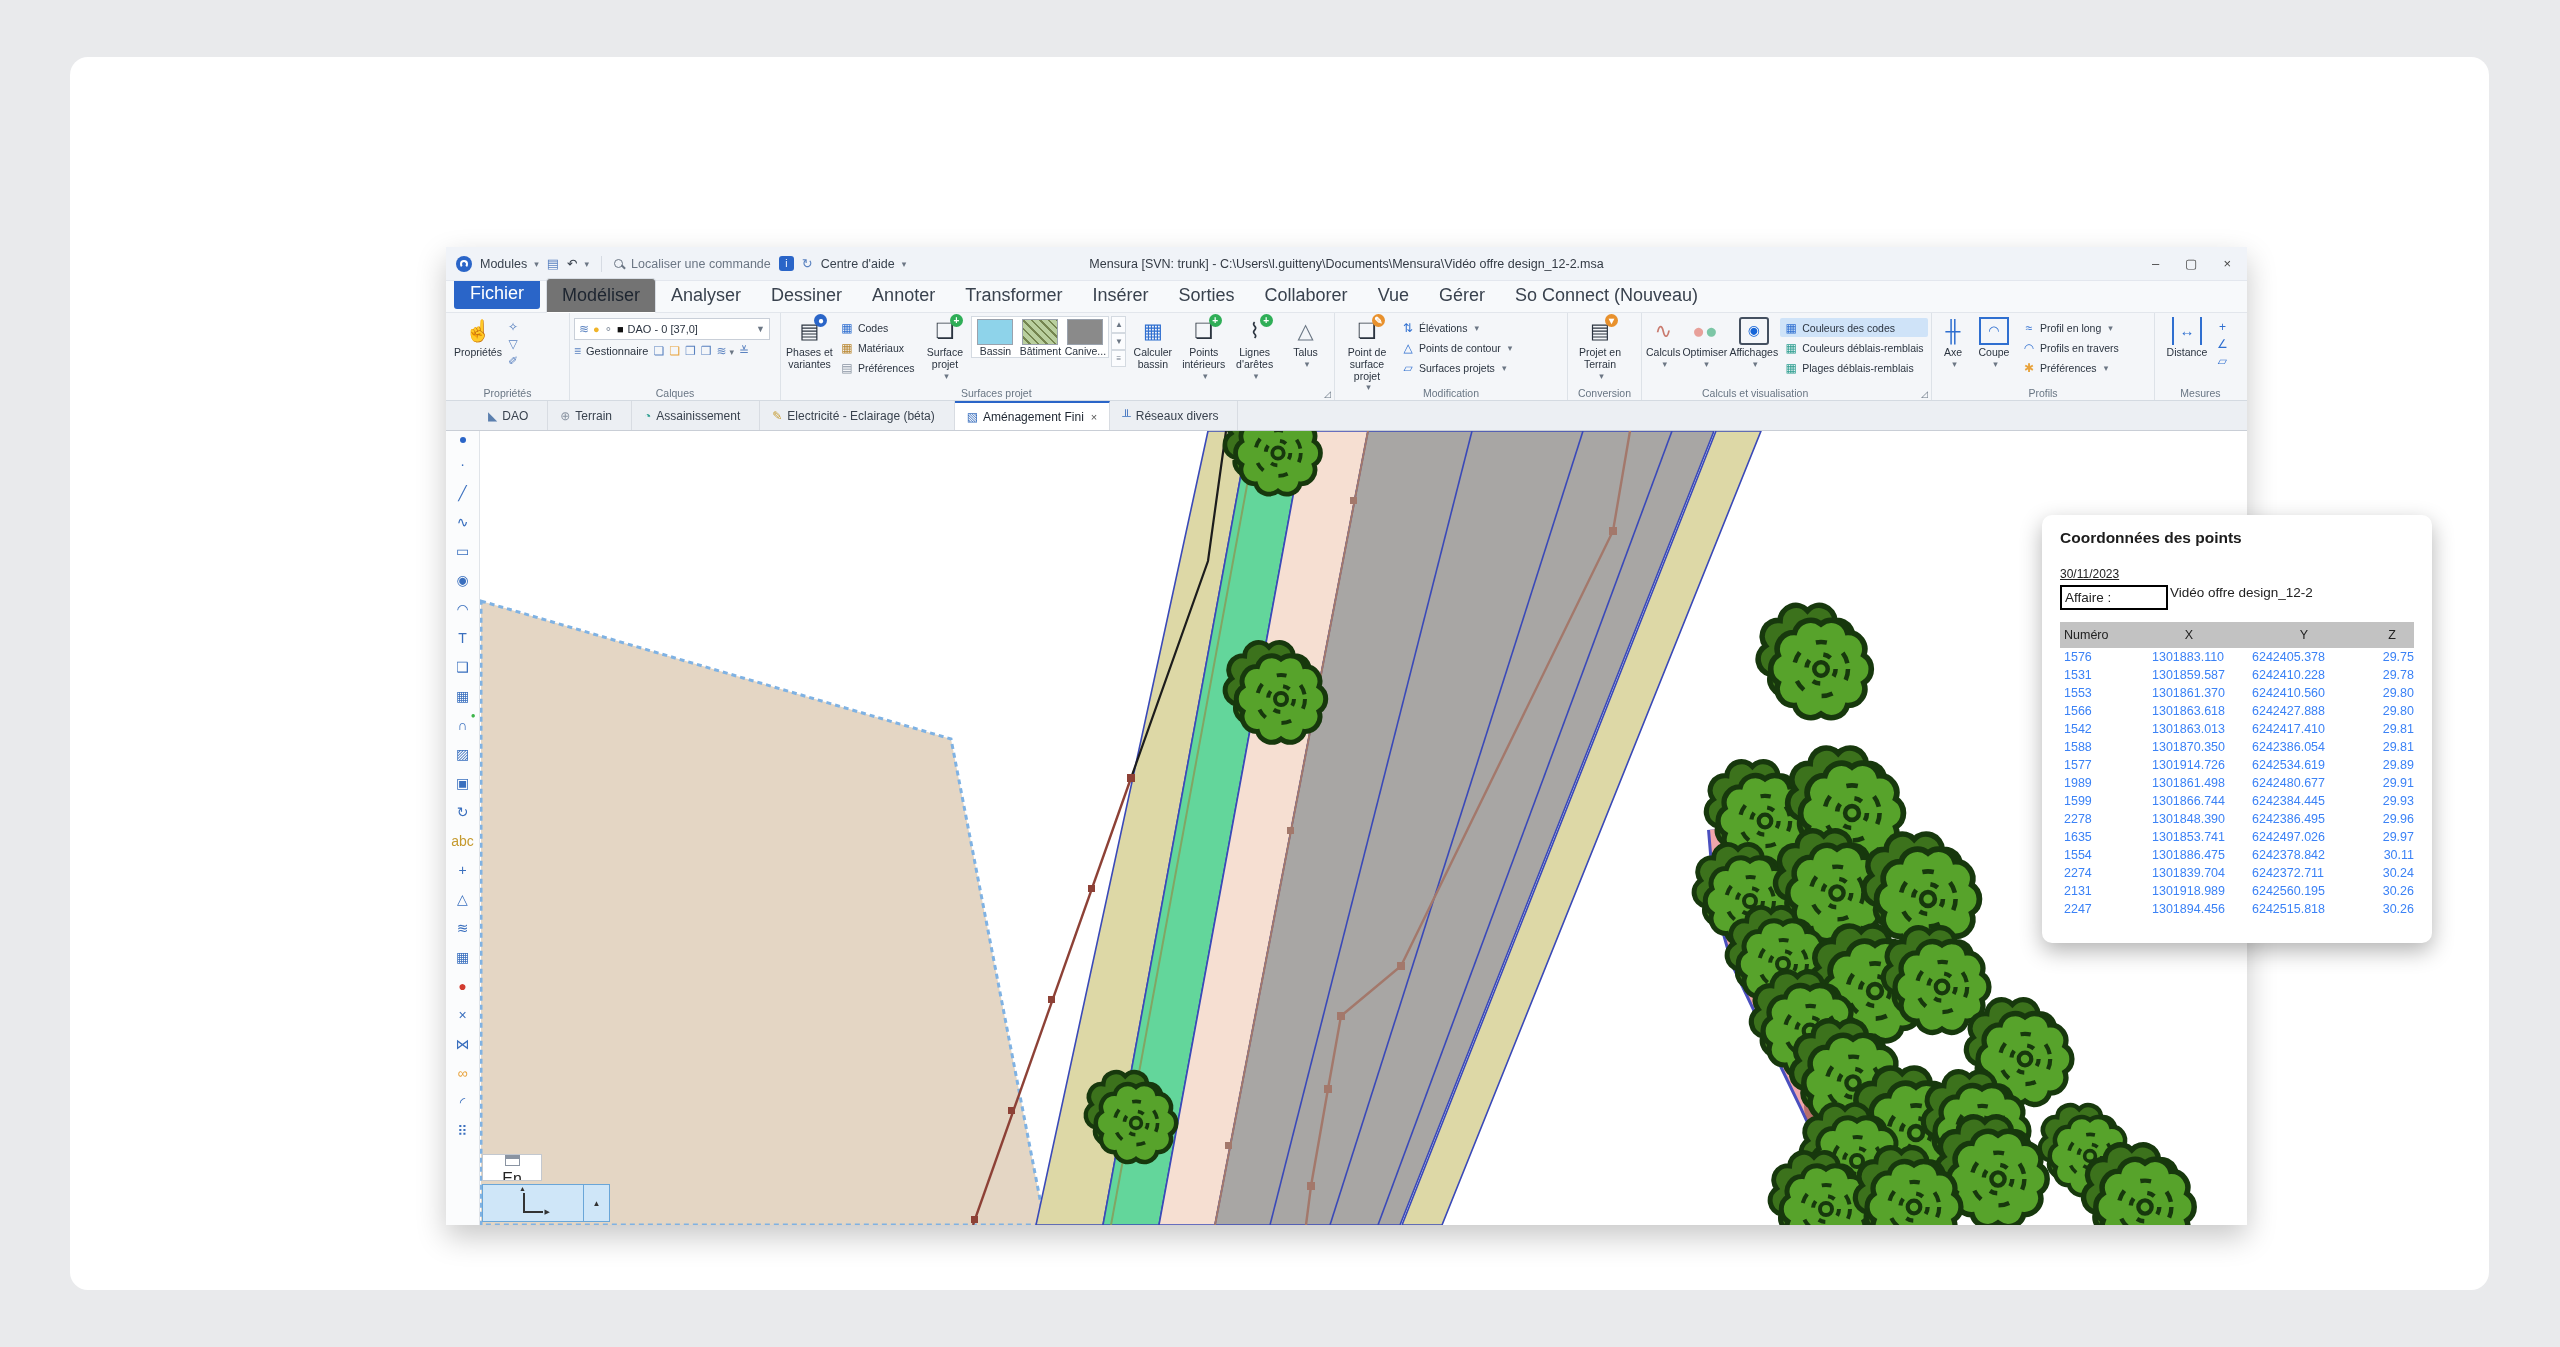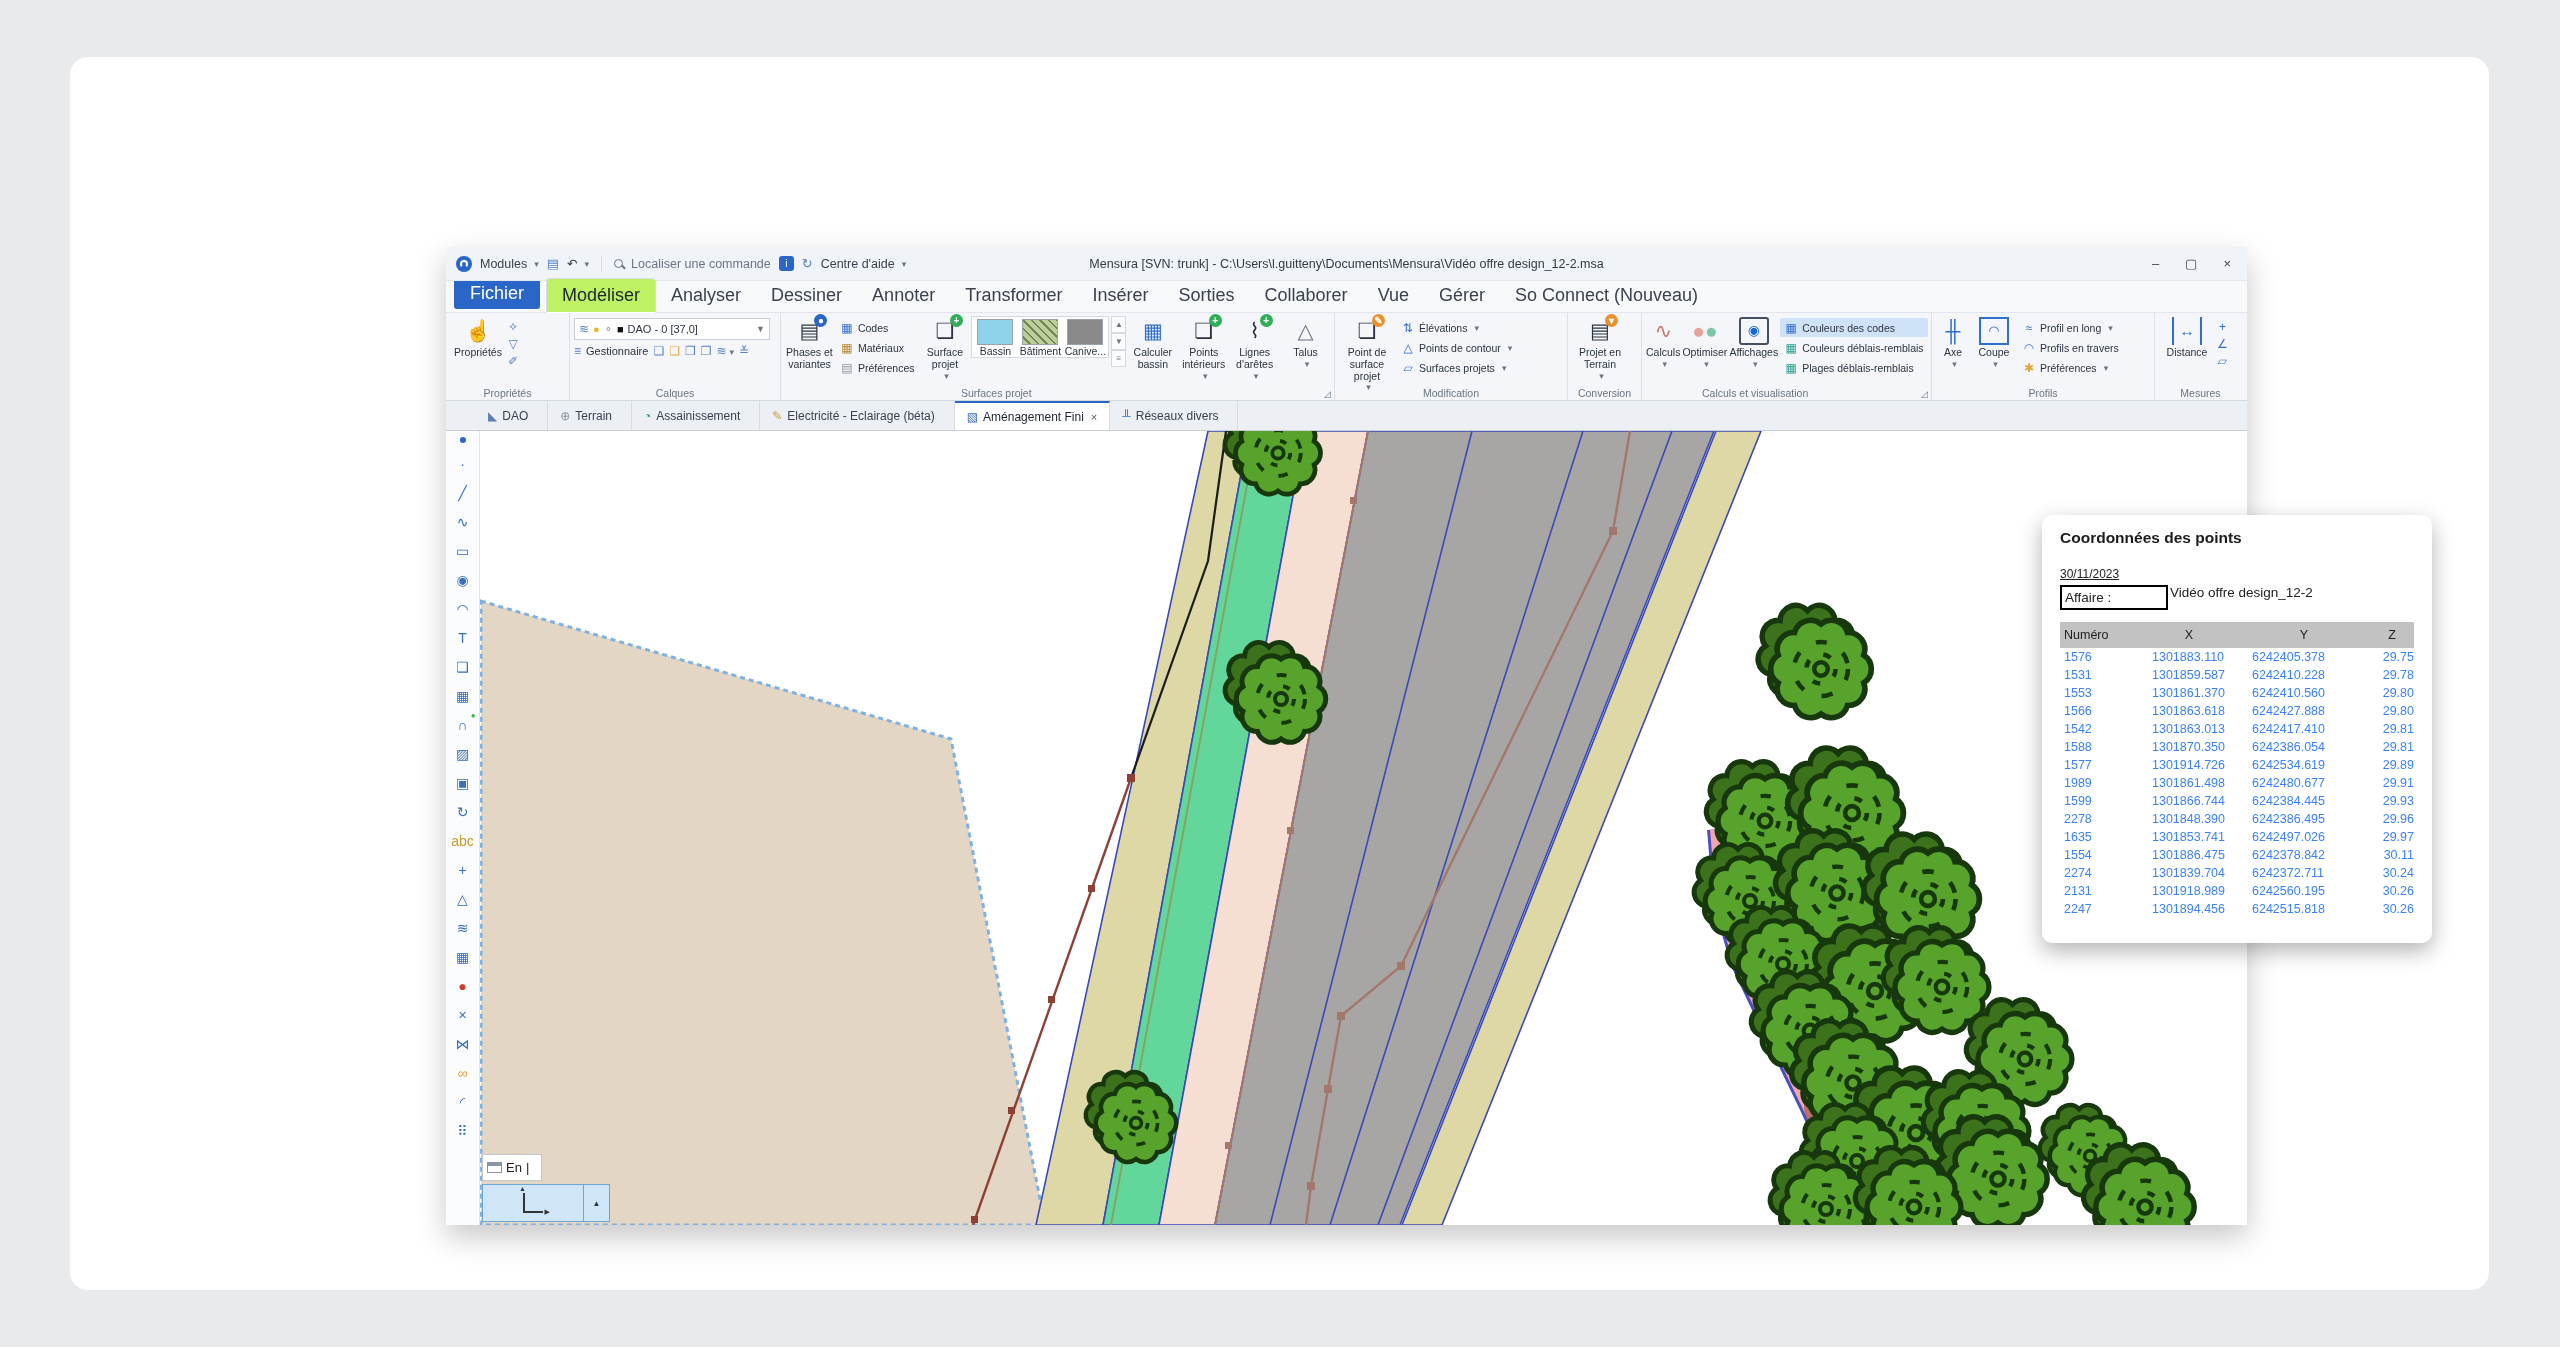--- a/index.html
+++ b/index.html
@@ -23,21 +23,21 @@
   .mag { width:9px; height:9px; border:1.6px solid #6b7684; border-radius:50%; position:relative; display:inline-block;}
   .mag::after { content:""; position:absolute; width:5px; height:1.6px; background:#6b7684; transform:rotate(45deg); right:-4px; bottom:-1px;}
   .help-badge { width:15px; height:15px; background:#2a65c8; border-radius:3px; color:#fff; font-size:10px; display:flex; align-items:center; justify-content:center;}
   .tb-title { position:absolute; left:0; right:0; text-align:center; font-size:12.5px; color:#333a44; pointer-events:none;}
   .tb-right { margin-left:auto; display:flex; gap:26px; font-size:13px; color:#444; z-index:2; padding-right:6px;}
 
   
   .menubar { height:32px; background:#f7f9fb; display:flex; align-items:flex-end; padding:0 4px; border-bottom:1px solid #e2e6ec; }
   .mtab { padding:6px 15px; font-size:18px; color:#39424e; cursor:default; }
   .tab-primary { background:#2a65c8; color:#fff; border-radius:3px; margin:2px 6px 3px 4px; padding:5px 16px; }
-  .tab-active { background:#bef264; border:1px solid #d8dde4; border-bottom-color:#fff; border-radius:4px 4px 0 0; color:#1d2530; position:relative; top:1px;}
+  .tab-active { background:#737373; border:1px solid #d8dde4; border-bottom-color:#fff; border-radius:4px 4px 0 0; color:#1d2530; position:relative; top:1px;}
 
   
   .ribbon { height:88px; background:#f4f6f9; display:flex; border-bottom:1px solid #d4dae1; }
   .rgroup { position:relative; border-right:1px solid #dde2e8; padding:3px 4px 15px 4px; display:flex; gap:2px; align-items:flex-start; }
   .glabel { position:absolute; bottom:1px; left:0; right:0; text-align:center; font-size:10.5px; color:#697684; white-space:nowrap;}
   .launcher { position:absolute; bottom:1px; right:3px; font-size:9px; color:#697684;}
   .bigbtn { width:56px; display:flex; flex-direction:column; align-items:center; text-align:center; font-size:10.5px; line-height:1.12; color:#2b3440; padding-top:1px;}
   .bigbtn .bicon { width:30px; height:28px; display:flex; align-items:center; justify-content:center; font-size:21px; position:relative; margin-bottom:2px;}
   .badge { position:absolute; right:-3px; top:-3px; width:13px; height:13px; border-radius:50%; color:#fff; font-size:10px; line-height:13px; text-align:center; font-weight:bold;}
   .stack { display:flex; flex-direction:column; gap:1px; padding-top:2px;}
@@ -67,21 +67,21 @@
   .dticon { font-size:12px; }
   .dclose { font-size:11px; color:#555; margin-left:2px;}
 
   
   .workspace { position:relative; height:794px; display:flex; }
   .ltoolbar { width:34px; background:#fbfcfd; border-right:1px solid #e0e4e9; display:flex; flex-direction:column; align-items:center; padding-top:2px; }
   .tdot { width:6px; height:6px; border-radius:50%; background:#2a65c8; margin:4px 0 6px 0;}
   .ticon { width:28px; height:29px; display:flex; align-items:center; justify-content:center; font-size:14px; color:#3a6fbe; position:relative;}
   .ticon sup { position:absolute; top:1px; right:1px; font-size:8px; }
   .canvas { position:relative; flex:1; background:#fff; overflow:hidden;}
-  .cmd-box { position:absolute; left:2px; top:723px; width:60px; height:27px; background:#fff; border:1px solid #c3c8cf; display:flex; align-items:center; gap:4px; padding:0 4px; font-size:13px; color:#222; overflow:hidden;}
+  .cmd-box { position:absolute; left:2px; top:723px; width:60px; height:27px; background:#fff; border:1px solid #c3c8cf; display:flex; align-items:center; gap:4px; padding:0 4px; font-size:16px; color:#222; overflow:hidden;flex-direction:column;}
   .cmd-win { width:15px; height:11px; border:1.5px solid #8a94a2; border-top-width:4px; flex:none;}
   .axis-box { position:absolute; left:2px; top:753px; width:128px; height:38px; display:flex; border:1px solid #6aa6d8;}
   .axis-cell { flex:1; background:#cfe6f8; display:flex; align-items:center; justify-content:center;}
   .axis-glyph { width:20px; height:20px; border-left:2px solid #333; border-bottom:2px solid #333; position:relative;}
   .axis-glyph::before { content:"▲"; position:absolute; font-size:7px; color:#333; left:-6px; top:-8px;}
   .axis-glyph::after { content:"▶"; position:absolute; font-size:7px; color:#333; right:-7px; bottom:-5px;}
   .axis-dd { width:26px; background:#cfe6f8; border-left:1px solid #6aa6d8; display:flex; align-items:center; justify-content:center; font-size:8px; color:#333;}
 
   
   .coord-panel { position:absolute; left:1972px; top:458px; width:390px; height:428px; background:#fff; border-radius:10px;

